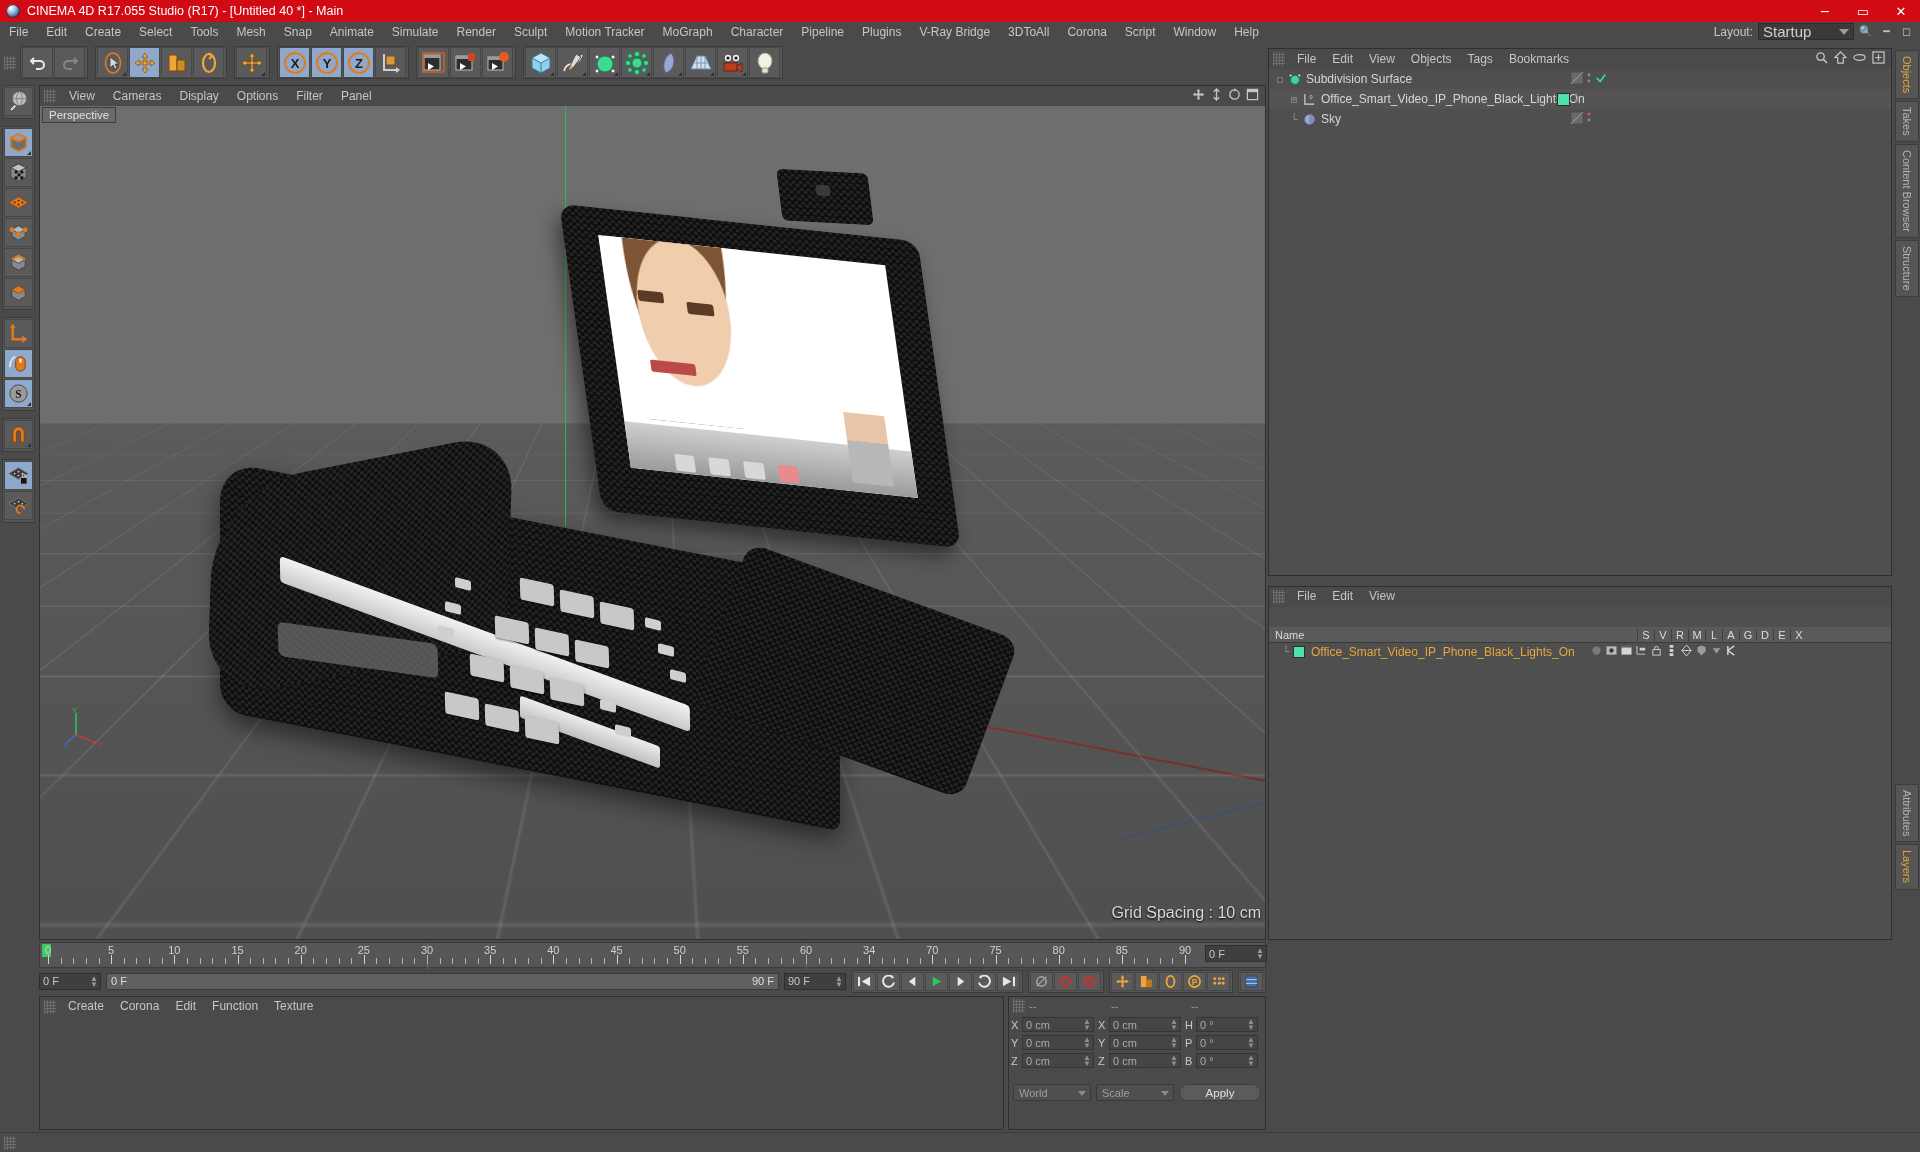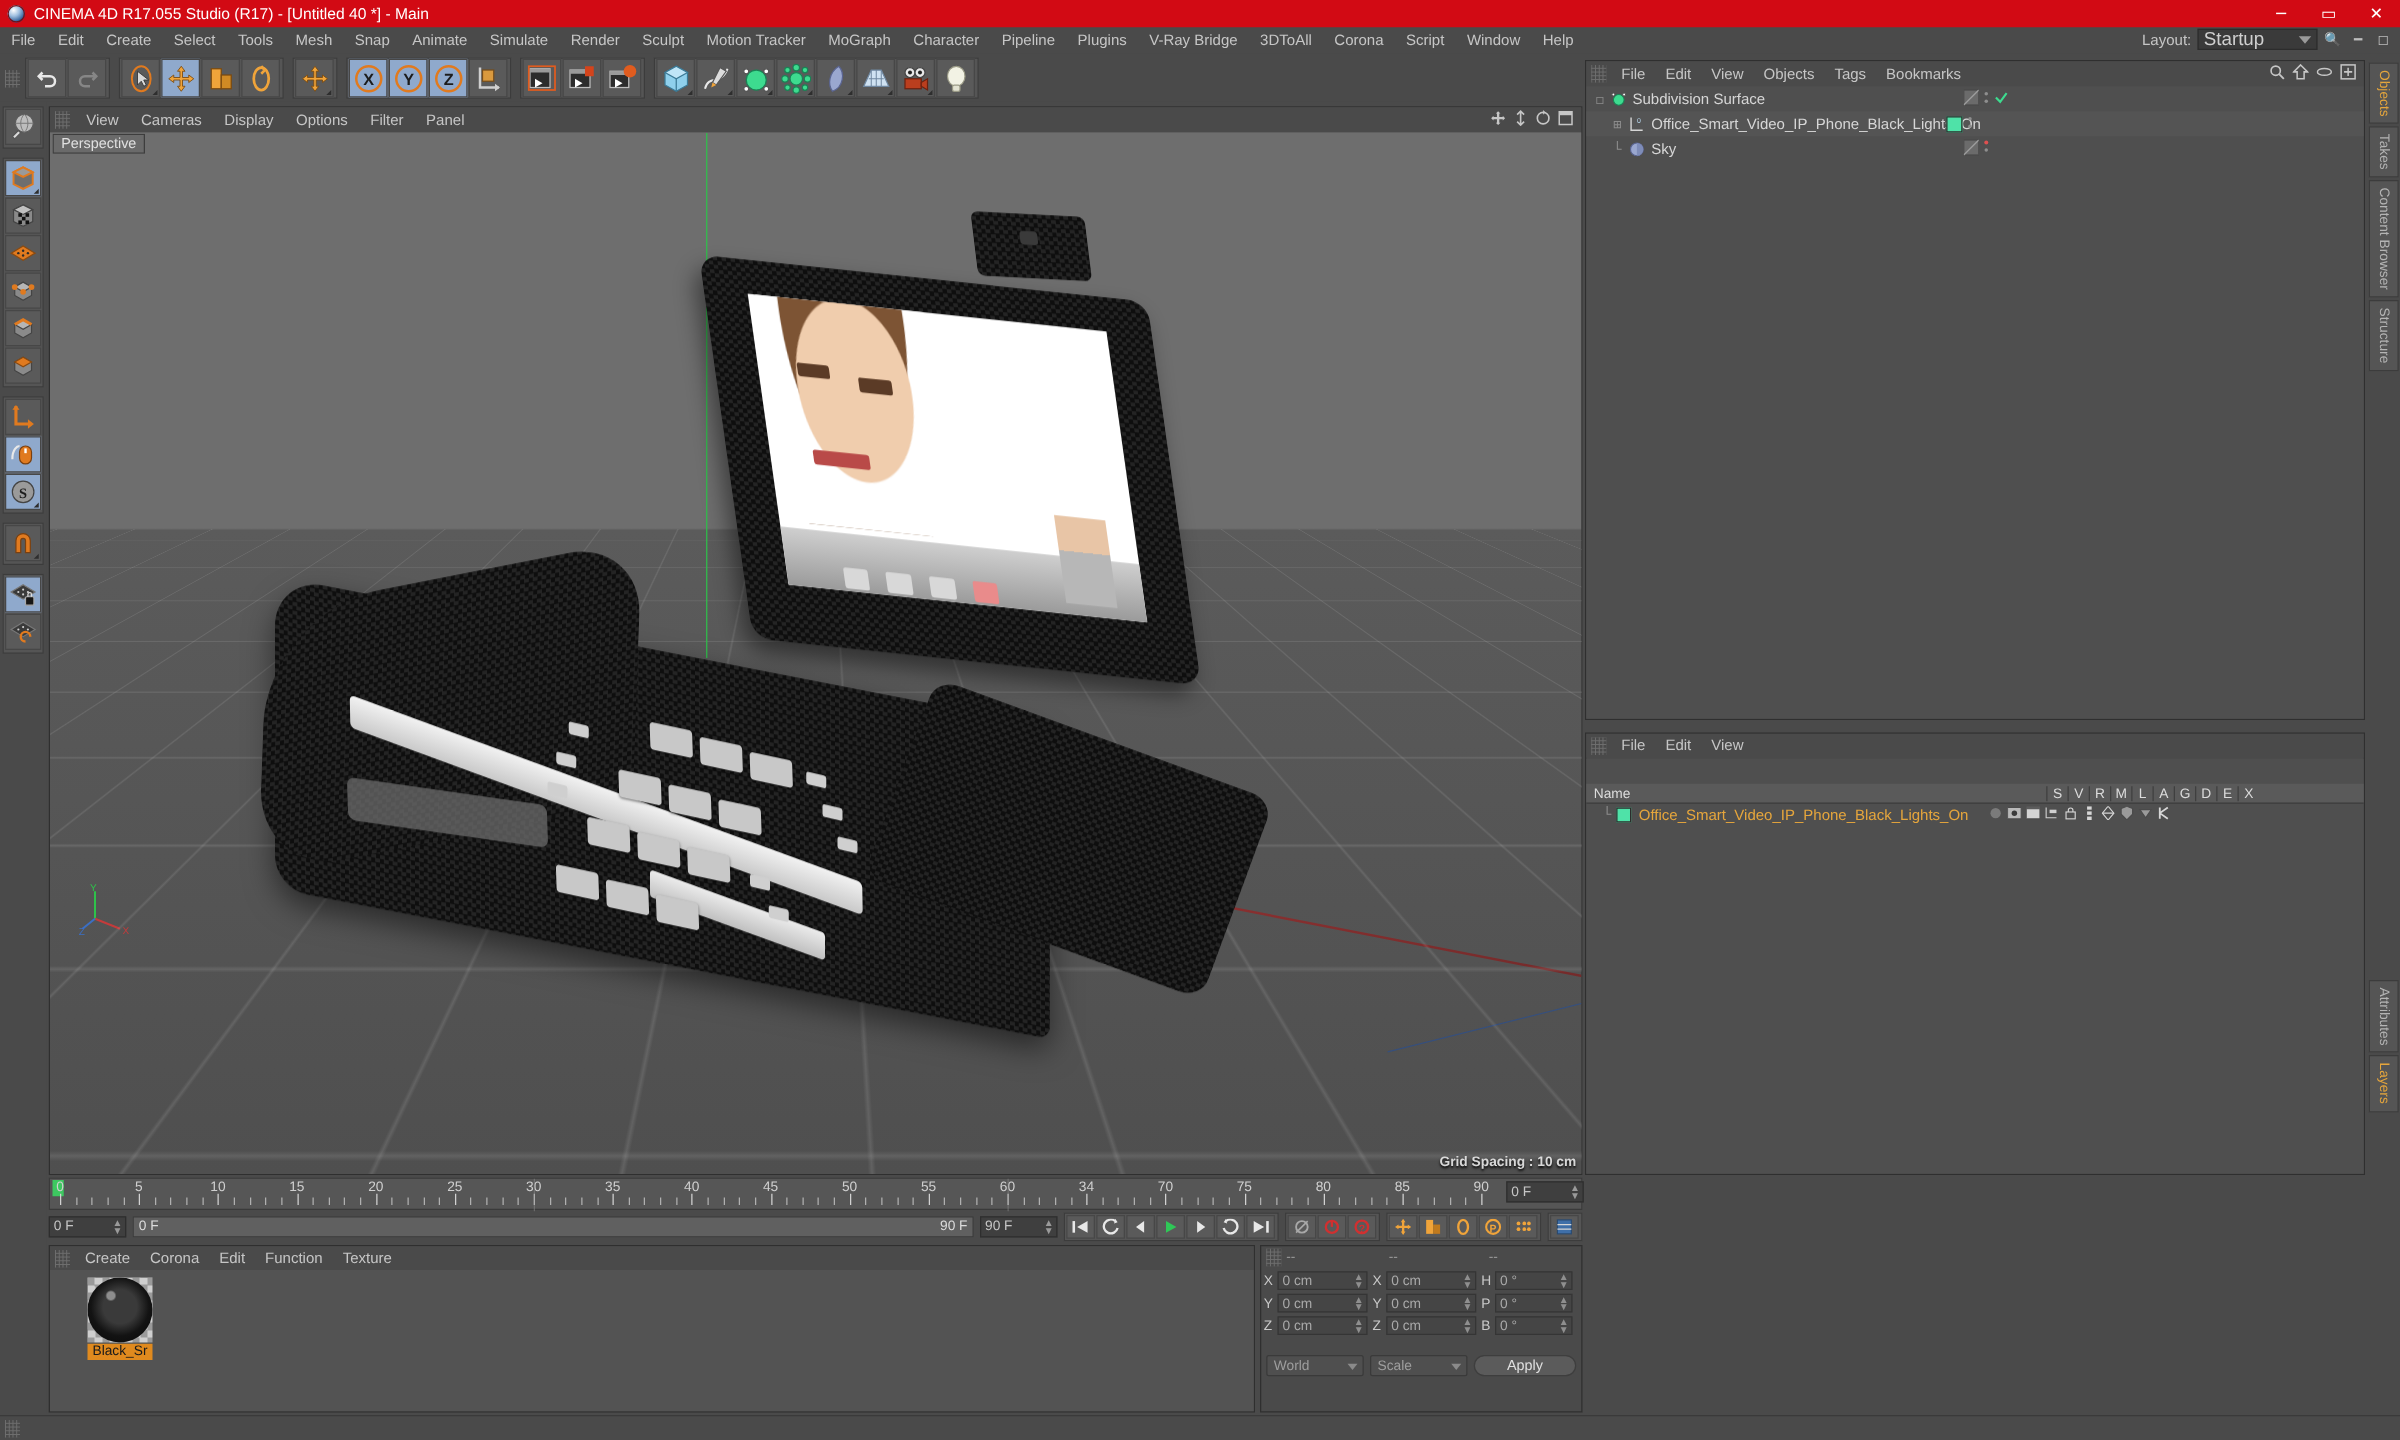--- a/index.html
+++ b/index.html
@@ -71,22 +71,22 @@
   
   .vpwrap { position:absolute; left:39px; top:85px; width:1227px; height:855px;
     border:1px solid #2f2f2f; background:#5a5a5a; }
   .vpmenu { height:20px; background:#4a4a4a; display:flex; align-items:center; }
   .vpmenu .pm { padding:0 9px; font-size:12px; color:#c6c6c6; line-height:20px; }
   .vpmenu .vpicons { margin-left:auto; display:flex; gap:5px; padding-right:6px; color:#c0c0c0;}
   .vp { position:absolute; left:0; top:20px; right:0; bottom:0; overflow:hidden;
     background:linear-gradient(#6e6e6e 0%, #6e6e6e 38%, #5b5b5b 38.2%, #4f4f4f 100%); }
   .perspTag { position:absolute; left:2px; top:1px; background:#6a6a6a; border:1px solid #3d3d3d;
     color:#e0e0e0; font-size:11.5px; padding:1px 6px; z-index:6; }
-  .gridtag { position:absolute; right:4px; bottom:3px; color:#d8d8d8; font-size:11px; z-index:6;
-    text-shadow:0 1px 2px #000;font-weight:bold; }
+  .gridtag { position:absolute; right:4px; bottom:17px; color:#d8d8d8; font-size:16px; z-index:6;
+    text-shadow:0 1px 2px #000; }
 
   
   .floor { position:absolute; left:-40%; top:38%; width:180%; height:80%;
     background-image:
       repeating-linear-gradient(90deg, rgba(255,255,255,.10) 0 1px, transparent 1px 62px),
       repeating-linear-gradient(0deg, rgba(255,255,255,.10) 0 1px, transparent 1px 46px);
     transform:perspective(520px) rotateX(66deg); transform-origin:50% 0%; }
   .axisY { position:absolute; left:525px; top:0; width:1px; height:420px; background:#2ec24a; opacity:.85;}
   .axisZ { position:absolute; left:640px; top:560px; width:620px; height:2px;
     background:linear-gradient(90deg,#b02d2d,#7a2020); transform:rotate(11deg);
@@ -1164,29 +1164,20 @@
 
 <div class="matpanel">
   <div class="pmenu">
     <div class="grip"></div>
     <div class="pm">Create</div>
     <div class="pm">Corona</div>
     <div class="pm">Edit</div>
     <div class="pm">Function</div>
     <div class="pm">Texture</div>
   </div>
-  <div class="matbody">
-    <div class="matchip">
-      <div style="position:relative;width:52px;height:52px;">
-        <div class="matchkbg"></div>
-        <div class="matsphere" style="position:absolute;left:0;top:0;"></div>
-      </div>
-      <div class="matname">Black_Sr</div>
-    </div>
-  </div>
 </div>
 
 <div class="coordpanel">
   <div class="coordhead">
     <div class="grip"></div>
     <div class="c1">--</div>
     <div class="c2">--</div>
     <div class="c3">--</div>
   </div>
   <div class="coordgrid">

